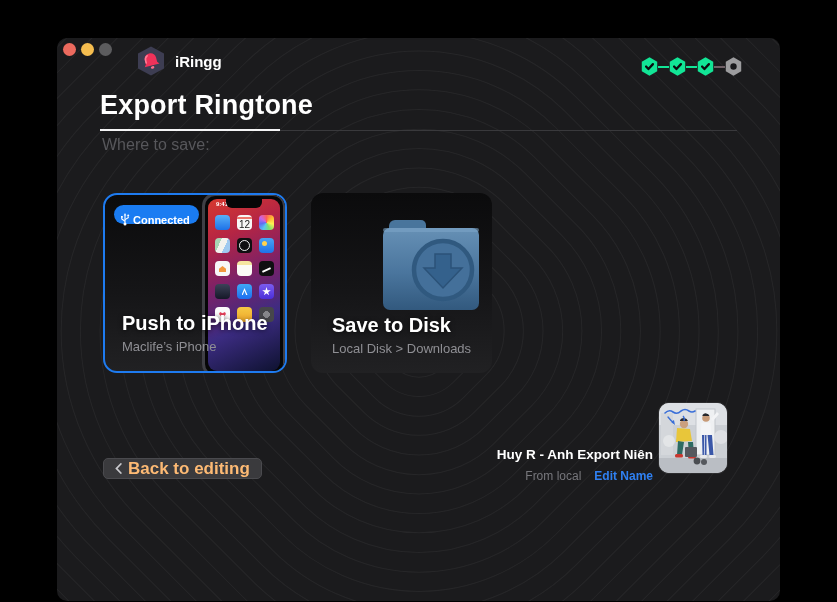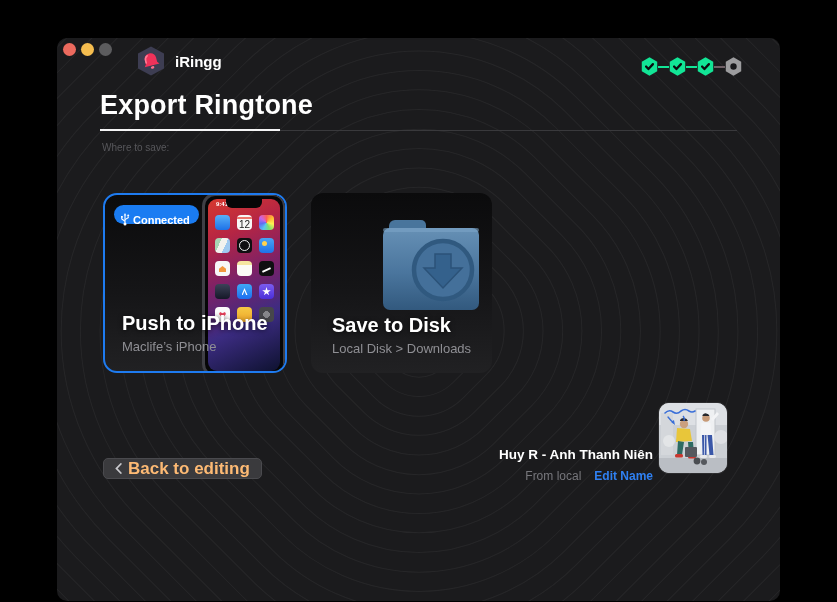--- a/index.html
+++ b/index.html
@@ -24,21 +24,21 @@
   .app-name { position:absolute; left:118px; top:15px; color:#fff; font-size:15px; font-weight:700; }
 
   .progress { position:absolute; right:38px; top:19px; display:flex; align-items:center; }
   .connector { width:11px; height:2px; background:#12e596; }
   .connector.dim { background:#6f6066; }
 
   
   .page-title { position:absolute; left:43px; top:52px; color:#fff; font-size:27px; font-weight:700; letter-spacing:0.2px; }
   .title-rule { position:absolute; left:43px; right:43px; top:92px; height:1px; background:#39393c; }
   .title-rule .active { position:absolute; left:0; top:-1px; width:180px; height:2px; background:#f4f4f5; }
-  .section-label { position:absolute; left:45px; top:104px; color:#57575b; font-size:10px; }
+  .section-label { position:absolute; left:45px; top:98px; color:#57575b; font-size:16px; }
 
   
   .card { position:absolute; top:155px; height:180px; border-radius:12px; overflow:hidden;
           background:linear-gradient(180deg,#0b0b0c 0%, #151517 55%, #212123 100%);
           cursor:pointer; }
   .card.push { left:46px; width:184px; border:2px solid #1e7bf0; border-radius:14px; }
   .card.disk { left:254px; width:181px; }
   .card-title { position:absolute; left:17px; bottom:36px; color:#fff; font-size:20px; font-weight:700;
                 text-shadow:0 1px 5px rgba(0,0,0,0.65); white-space:nowrap; z-index:3; }
   .card.disk .card-title { left:21px; }
@@ -243,21 +243,21 @@
   </div>
 
   <div class="back-btn">
     <svg width="7" height="11" viewBox="0 0 7 11">
       <path d="M5.8 1 L1.5 5.5 L5.8 10" stroke="#c9c9cd" stroke-width="1.8" fill="none" stroke-linecap="round"></path>
     </svg>
     <span>Back to editing</span>
   </div>
 
   <div class="song">
-    <div class="song-title">Huy R - Anh Thanh Niên</div>
+    <div class="song-title">Huy R - Anh Export Niên</div>
     <div class="song-line2">
       <span class="from-local">From local</span>
       <span class="edit-name">Edit Name</span>
     </div>
   </div>
 
   <div class="album">
     <svg width="68" height="70" viewBox="0 0 68 70">
       <rect width="68" height="70" fill="#ccd0d5"></rect>
       <rect width="68" height="22" fill="#dde0e4"></rect>

